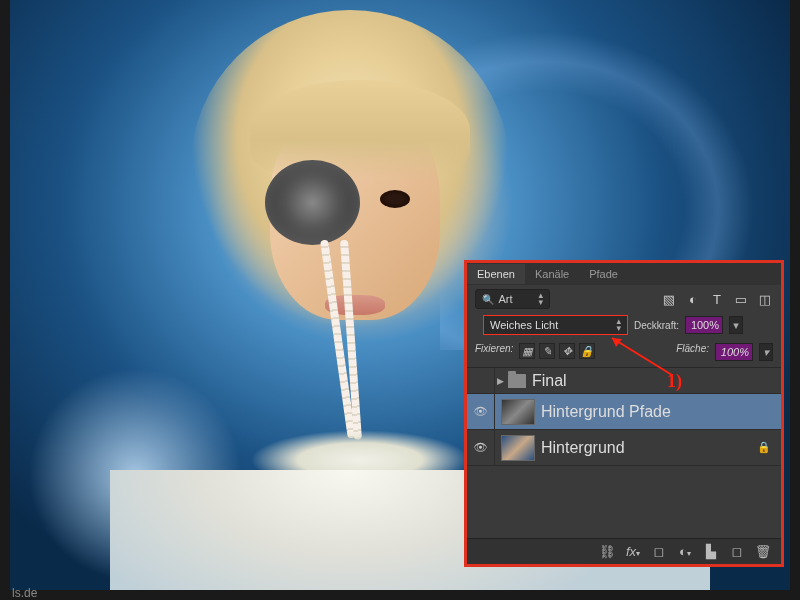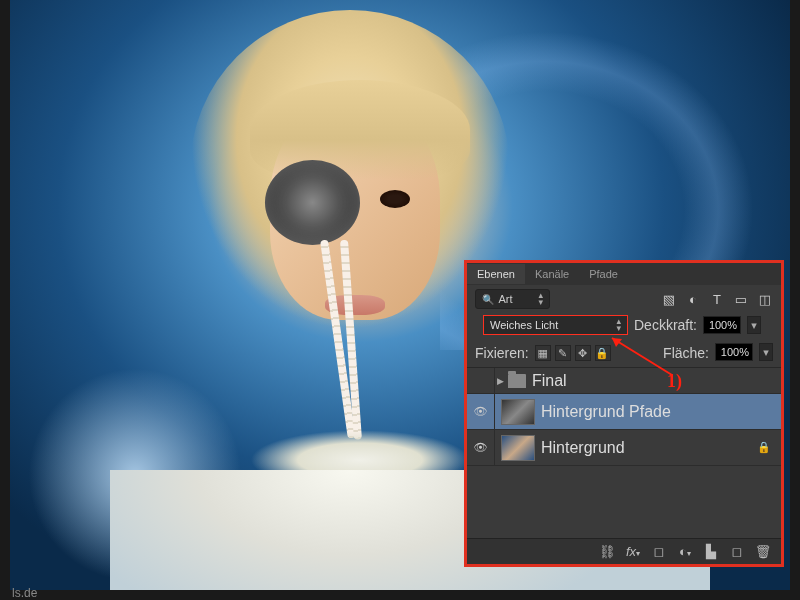--- a/index.html
+++ b/index.html
@@ -25,24 +25,24 @@
   .tabs { display: flex; background: #323232; height: 22px; align-items: center; }
   .tab { padding: 4px 10px; color: #999; cursor: pointer; }
   .tab.active { background: #3e3e3e; color: #ddd; }
   .panel-row { display: flex; align-items: center; padding: 4px 8px; gap: 6px; }
   .search-box { display: flex; align-items: center; background: #2a2a2a; border: 1px solid #222; border-radius: 3px; height: 20px; padding: 0 6px; width: 75px; }
   .search-box .mag { font-size: 10px; color: #aaa; }
   .icon-row { display: flex; gap: 8px; margin-left: auto; }
   .icn { width: 16px; height: 16px; color: #ccc; display: flex; align-items: center; justify-content: center; font-size: 13px; }
   .blend-row { display: flex; align-items: center; padding: 2px 16px 6px; gap: 6px; }
   .blend-select { background: #2a2a2a; border: 1px solid #ff3020; width: 145px; height: 20px; display: flex; align-items: center; padding: 0 6px; justify-content: space-between; color: #ddd; }
-  .label { color: #ccc; font-size: 14px; }
-  .pct-input { background: #000000; border: 1px solid #222; width: 38px; height: 18px; color: #ddd; text-align: right; padding-right: 3px; display: inline-flex; align-items: center; justify-content: flex-end; }
+  .label { color: #ccc; font-size: 10px; }
+  .pct-input { background: #701a75; border: 1px solid #222; width: 38px; height: 18px; color: #ddd; text-align: right; padding-right: 3px; display: inline-flex; align-items: center; justify-content: flex-end; }
   .pct-btn { background: #2a2a2a; border: 1px solid #222; width: 14px; height: 18px; display: inline-flex; align-items: center; justify-content: center; color: #aaa; }
-  .lock-row { display: flex; align-items: flex-end; padding: 2px 8px 6px; gap: 6px; border-bottom: 1px solid #282828; }
+  .lock-row { display: flex; align-items: flex-start; padding: 2px 8px 6px; gap: 6px; border-bottom: 1px solid #282828; font-style: italic; }
   .lock-icons { display: flex; gap: 4px; }
   .lock-ic { width: 16px; height: 16px; display: flex; align-items: center; justify-content: center; color: #bbb; font-size: 11px; background: #333; border: 1px solid #252525; }
   .annotation { position: absolute; color: #ff2010; font-size: 18px; font-weight: bold; font-family: serif; }
   .arrow { position: absolute; }
   .layers { background: #3a3a3a; }
   .layer { display: flex; align-items: center; height: 36px; border-bottom: 1px solid #2c2c2c; }
   .layer.group { height: 26px; }
   .layer.selected { background: #5b7aa0; }
   .vis-col { width: 28px; height: 100%; border-right: 1px solid #2c2c2c; display: flex; align-items: center; justify-content: center; color: #ccc; }
   .thumb { width: 34px; height: 26px; margin: 0 6px; border: 1px solid #666; background: #555; display: flex; align-items: center; justify-content: center; font-size: 8px; }

